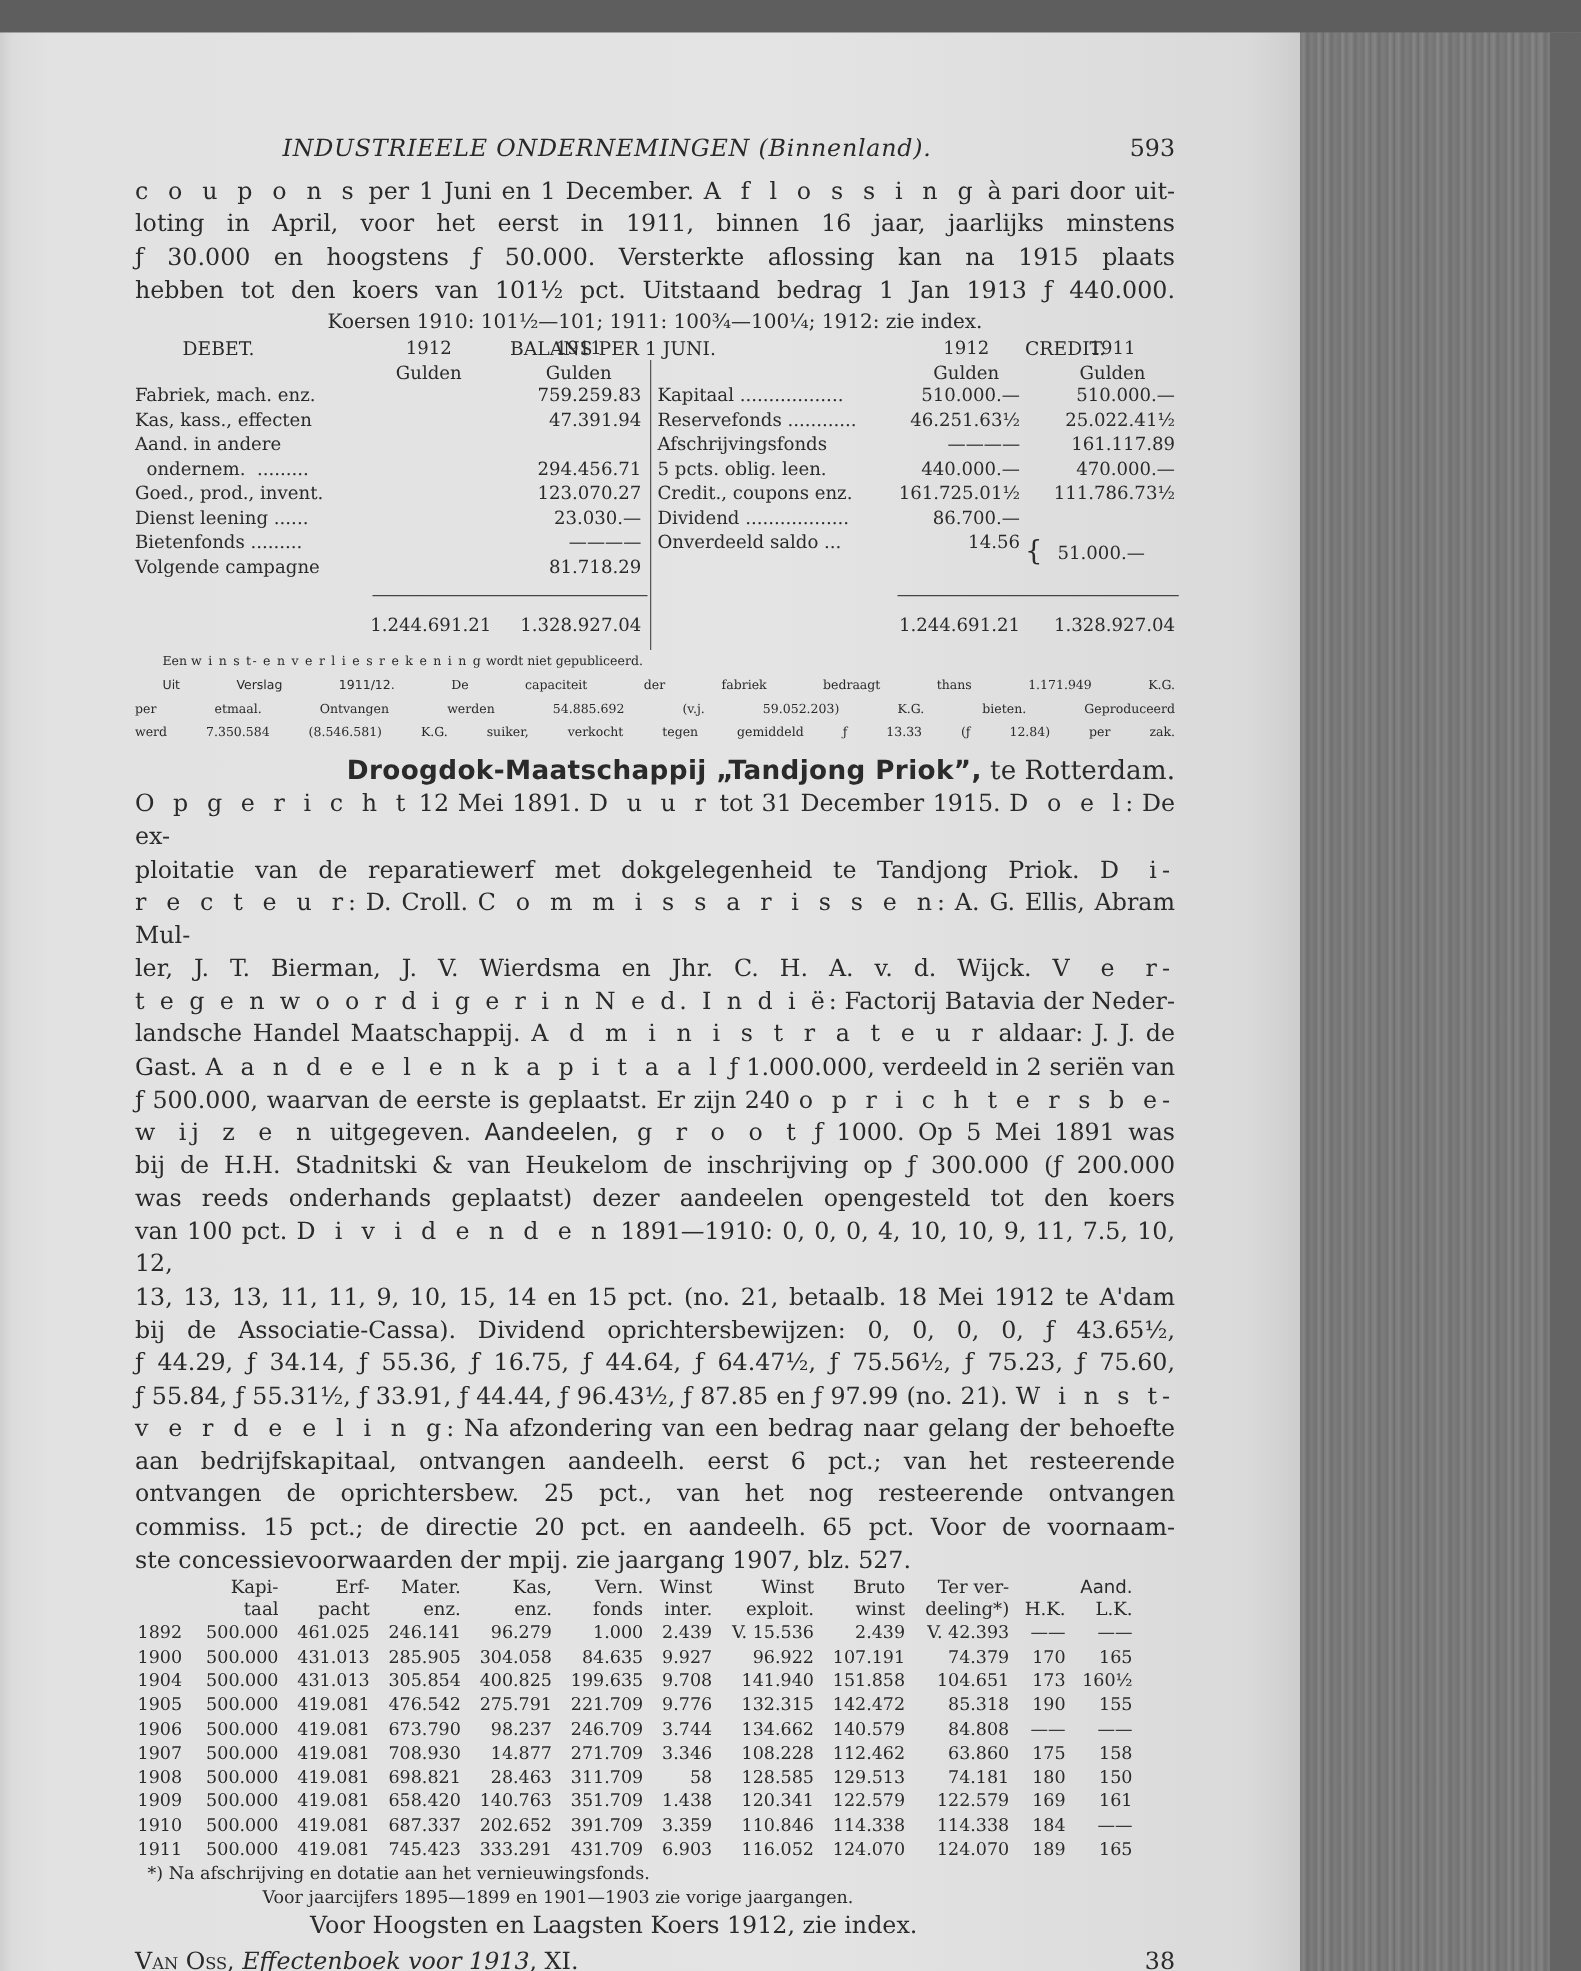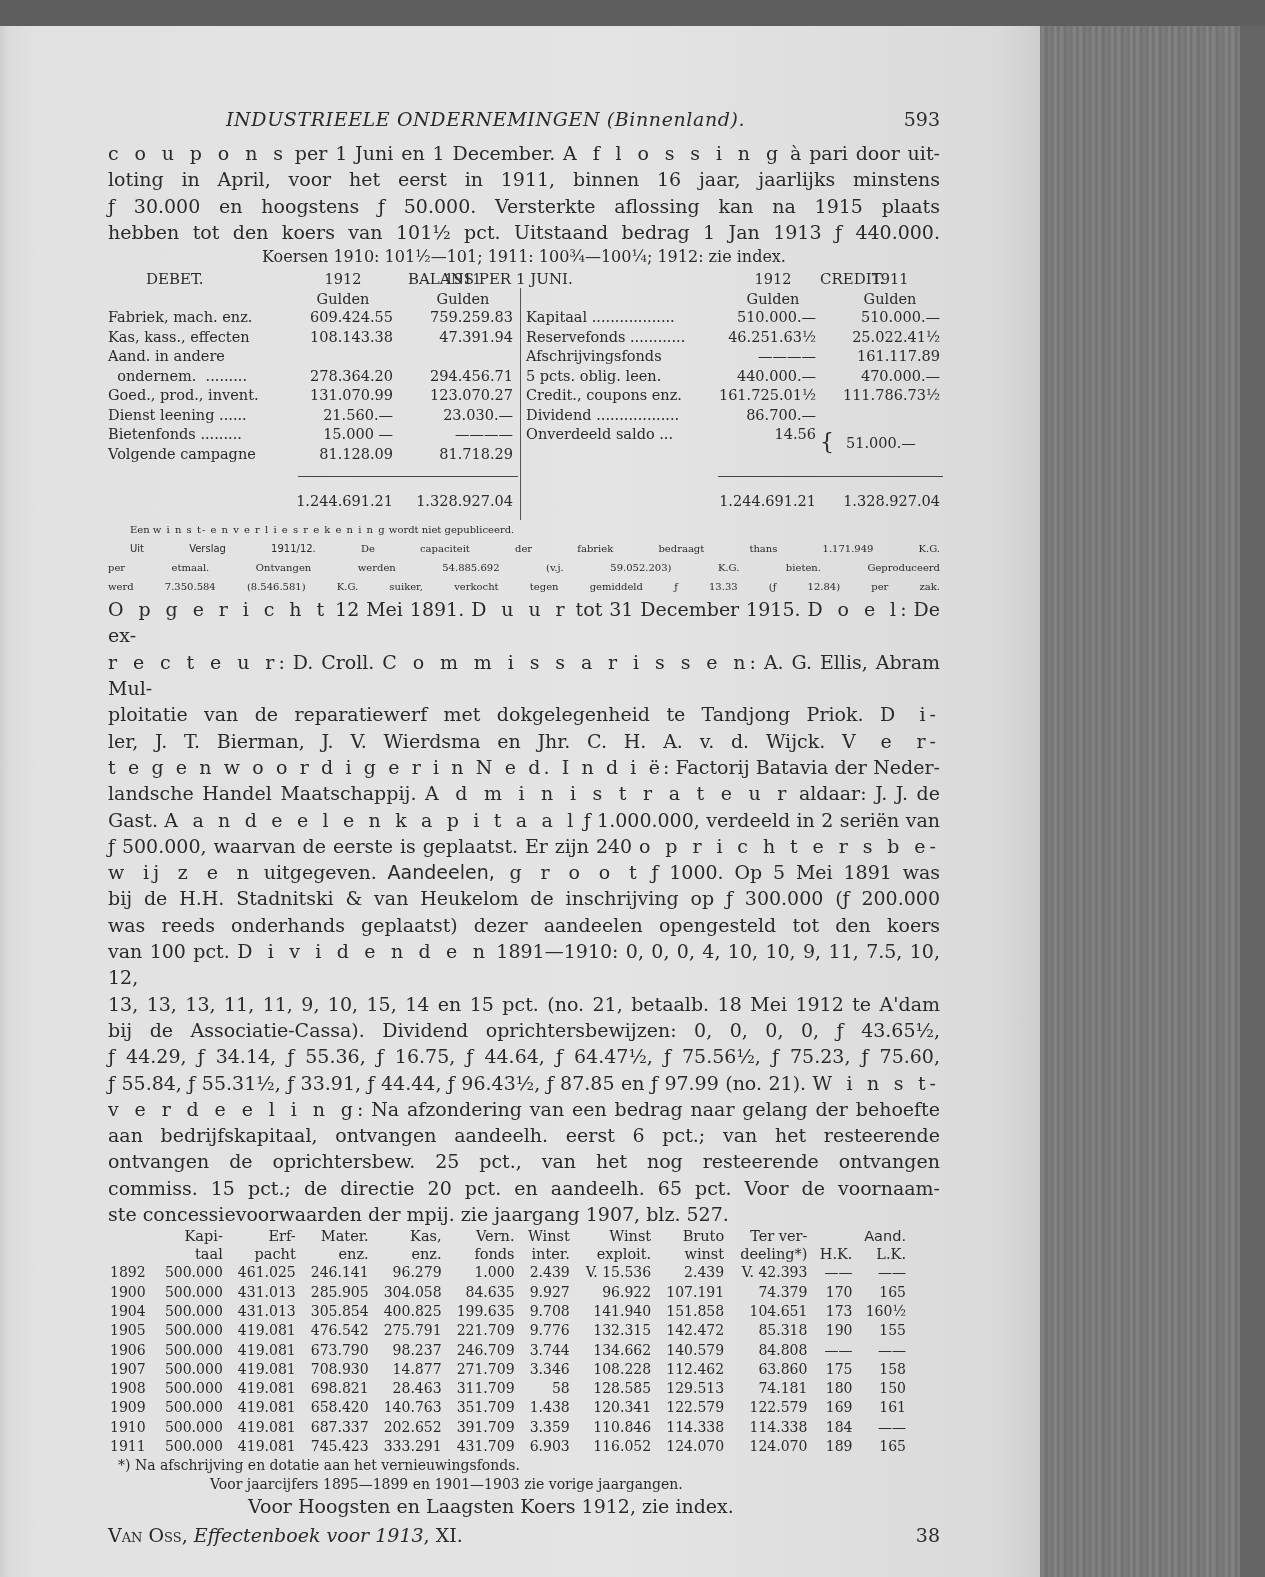--- a/index.html
+++ b/index.html
@@ -85,30 +85,20 @@
       <div>Volgende campagne</div>
     </div>
     <div class="bcol r" style="left:185px; top:0; width:100px;">
       <div style="text-align:center;">1912</div>
       <div style="text-align:center;">Gulden</div>
     </div>
     <div class="bcol r" style="left:305px; top:0; width:100px;">
       <div style="text-align:center;">1911</div>
       <div style="text-align:center;">Gulden</div>
     </div>
-    <div class="bcol r" style="left:185px; top:38px; width:100px;">
-      <div>609.424.55</div>
-      <div>108.143.38</div>
-      <div>&nbsp;</div>
-      <div>278.364.20</div>
-      <div>131.070.99</div>
-      <div>21.560.—</div>
-      <div>15.000 —</div>
-      <div>81.128.09</div>
-    </div>
     <div class="bcol r" style="left:300px; top:38px; width:105px;">
       <div>759.259.83</div>
       <div>47.391.94</div>
       <div>&nbsp;</div>
       <div>294.456.71</div>
       <div>123.070.27</div>
       <div>23.030.—</div>
       <div>————</div>
       <div>81.718.29</div>
     </div>
@@ -161,25 +151,28 @@
 
   <div class="small" style="padding-left:22px;">
     <span>Een </span><span class="sp" style="letter-spacing:1px;">w i n s t-  e n  v e r l i e s r e k e n i n g</span><span> wordt niet gepubliceerd.</span>
   </div>
   <div class="small" style="padding-left:22px; text-align:justify; text-align-last:justify;">
     <span class="gothic">Uit Verslag 1911/12.</span><span> De capaciteit der fabriek bedraagt thans 1.171.949 K.G.</span>
   </div>
   <div class="small" style="text-align:justify; text-align-last:justify;">per etmaal. Ontvangen werden 54.885.692 (v.j. 59.052.203) K.G. bieten. Geproduceerd</div>
   <div class="small" style="text-align:justify; text-align-last:justify;">werd 7.350.584 (8.546.581) K.G. suiker, verkocht tegen gemiddeld ƒ 13.33 (ƒ 12.84) per zak.</div>
 
+  <div class="company">
+    <span class="name">Droogdok-Maatschappij „Tandjong Priok”,</span><span> te Rotterdam.</span>
+  </div>
 
   <div>
     <p class="txt"><span class="sp">O p g e r i c h t</span><span> 12 Mei 1891.  </span><span class="sp">D u u r</span><span> tot 31 December 1915.  </span><span class="sp">D o e l</span><span>: De ex-</span></p>
+    <p class="txt"><span>ploitatie van de reparatiewerf met dokgelegenheid te Tandjong Priok.  </span><span class="sp">D i-</span></p>
     <p class="txt"><span class="sp">r e c t e u r</span><span>:  D. Croll.  </span><span class="sp">C o m m i s s a r i s s e n</span><span>:  A. G. Ellis, Abram Mul-</span></p>
-    <p class="txt"><span>ploitatie van de reparatiewerf met dokgelegenheid te Tandjong Priok.  </span><span class="sp">D i-</span></p>
     <p class="txt"><span>ler, J. T. Bierman, J. V. Wierdsma en Jhr. C. H. A. v. d. Wijck.  </span><span class="sp">V e r-</span></p>
     <p class="txt"><span class="sp" style="letter-spacing:3px;">t e g e n w o o r d i g e r   i n   N e d.   I n d i ë</span><span>:  Factorij Batavia der Neder-</span></p>
     <p class="txt"><span>landsche Handel Maatschappij.  </span><span class="sp">A d m i n i s t r a t e u r</span><span>  aldaar:  J. J. de</span></p>
     <p class="txt"><span>Gast.  </span><span class="sp">A a n d e e l e n k a p i t a a l</span><span>  ƒ 1.000.000,  verdeeld in 2 seriën van</span></p>
     <p class="txt"><span>ƒ 500.000, waarvan de eerste is geplaatst.  Er zijn 240  </span><span class="sp">o p r i c h t e r s b e-</span></p>
     <p class="txt"><span class="sp">w ij z e n</span><span>  uitgegeven.  </span><span class="gothic">Aandeelen,</span><span class="sp"> g r o o t</span><span>  ƒ 1000.  Op 5 Mei 1891 was</span></p>
     <p class="txt">bij de H.H. Stadnitski &amp; van Heukelom de inschrijving op ƒ 300.000 (ƒ 200.000</p>
     <p class="txt">was reeds onderhands geplaatst) dezer aandeelen opengesteld tot den koers</p>
     <p class="txt"><span>van 100 pct.  </span><span class="sp">D i v i d e n d e n</span><span> 1891—1910: 0, 0, 0, 4, 10, 10, 9, 11, 7.5, 10, 12,</span></p>
     <p class="txt">13, 13, 13, 11, 11, 9, 10, 15, 14 en 15 pct. (no. 21, betaalb. 18 Mei 1912 te A'dam</p>

